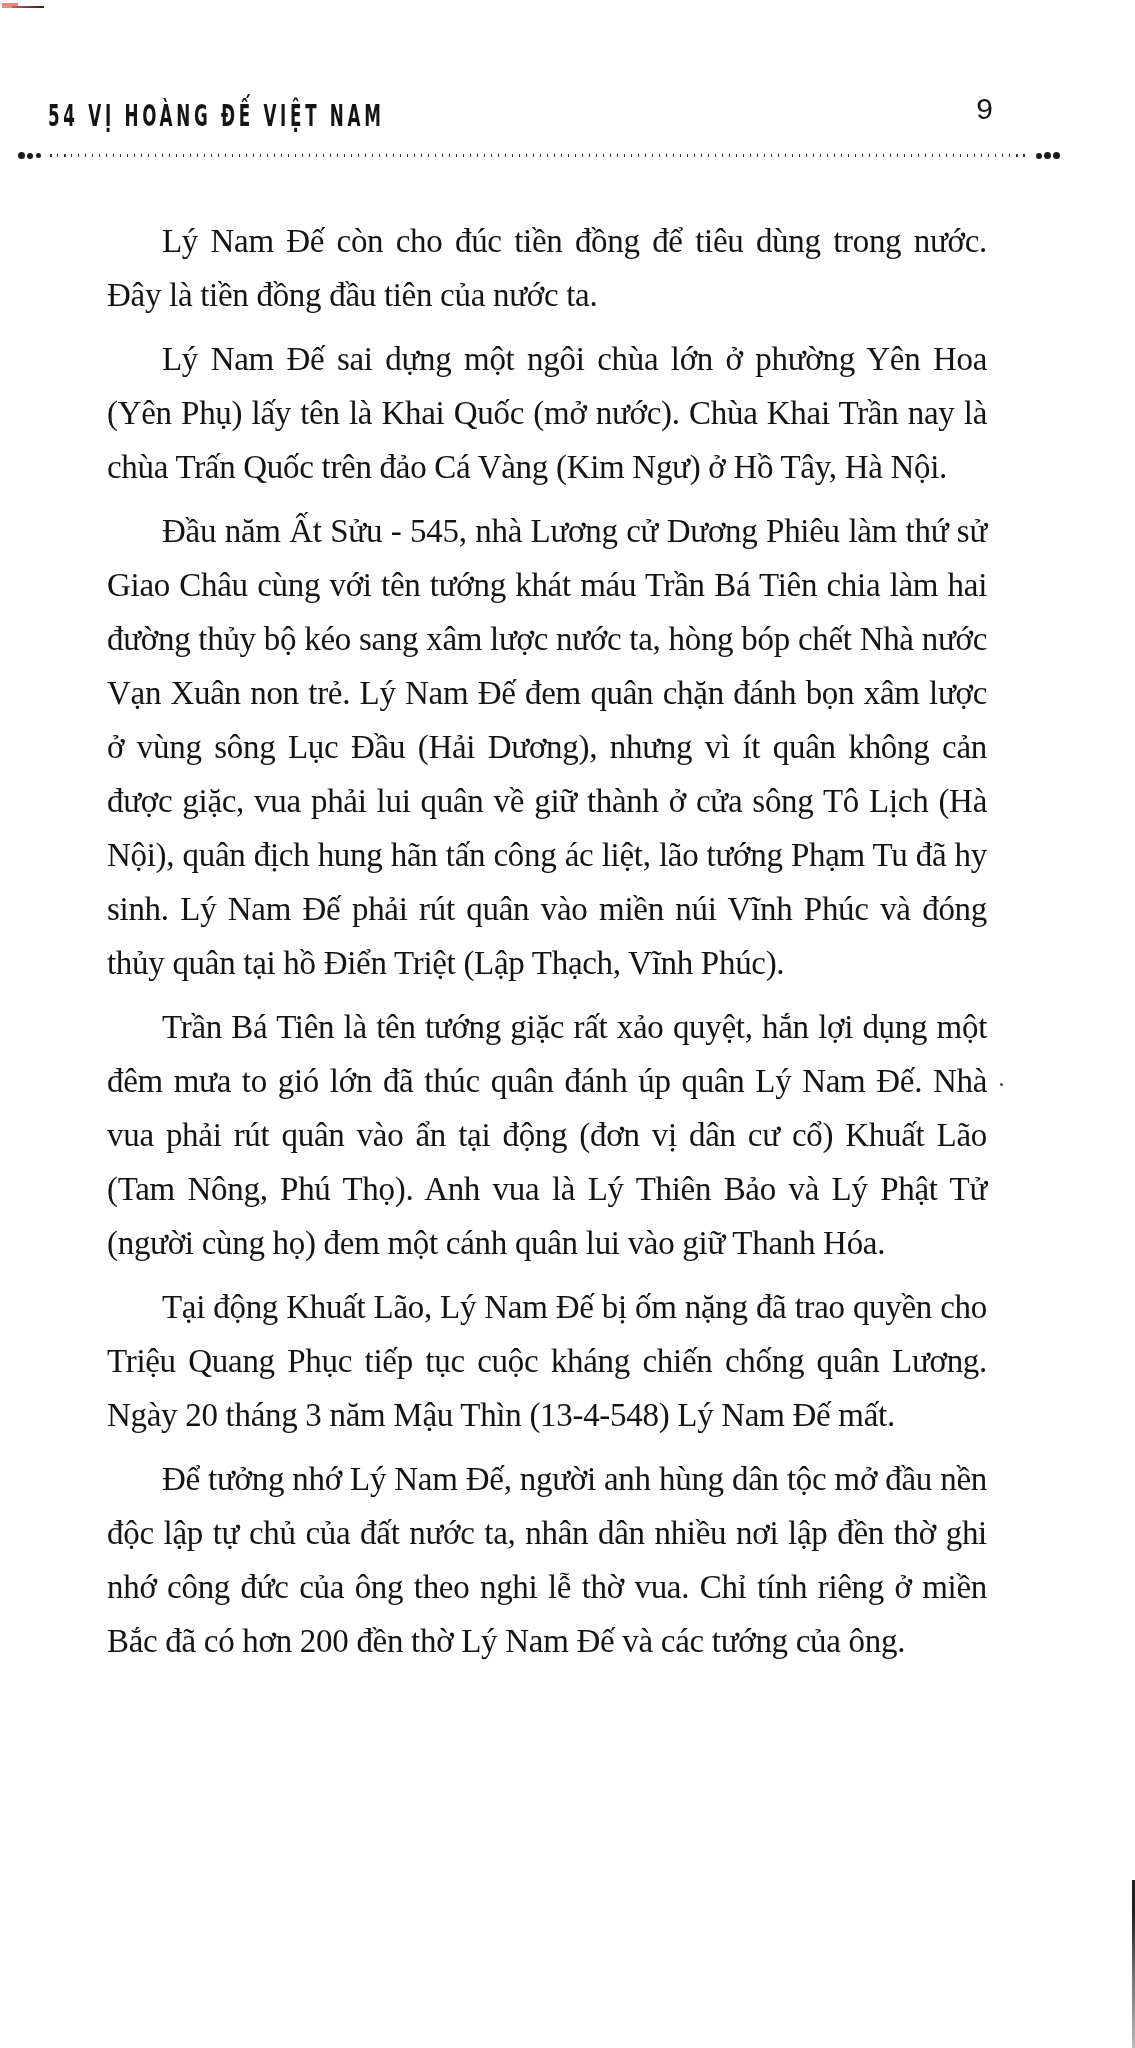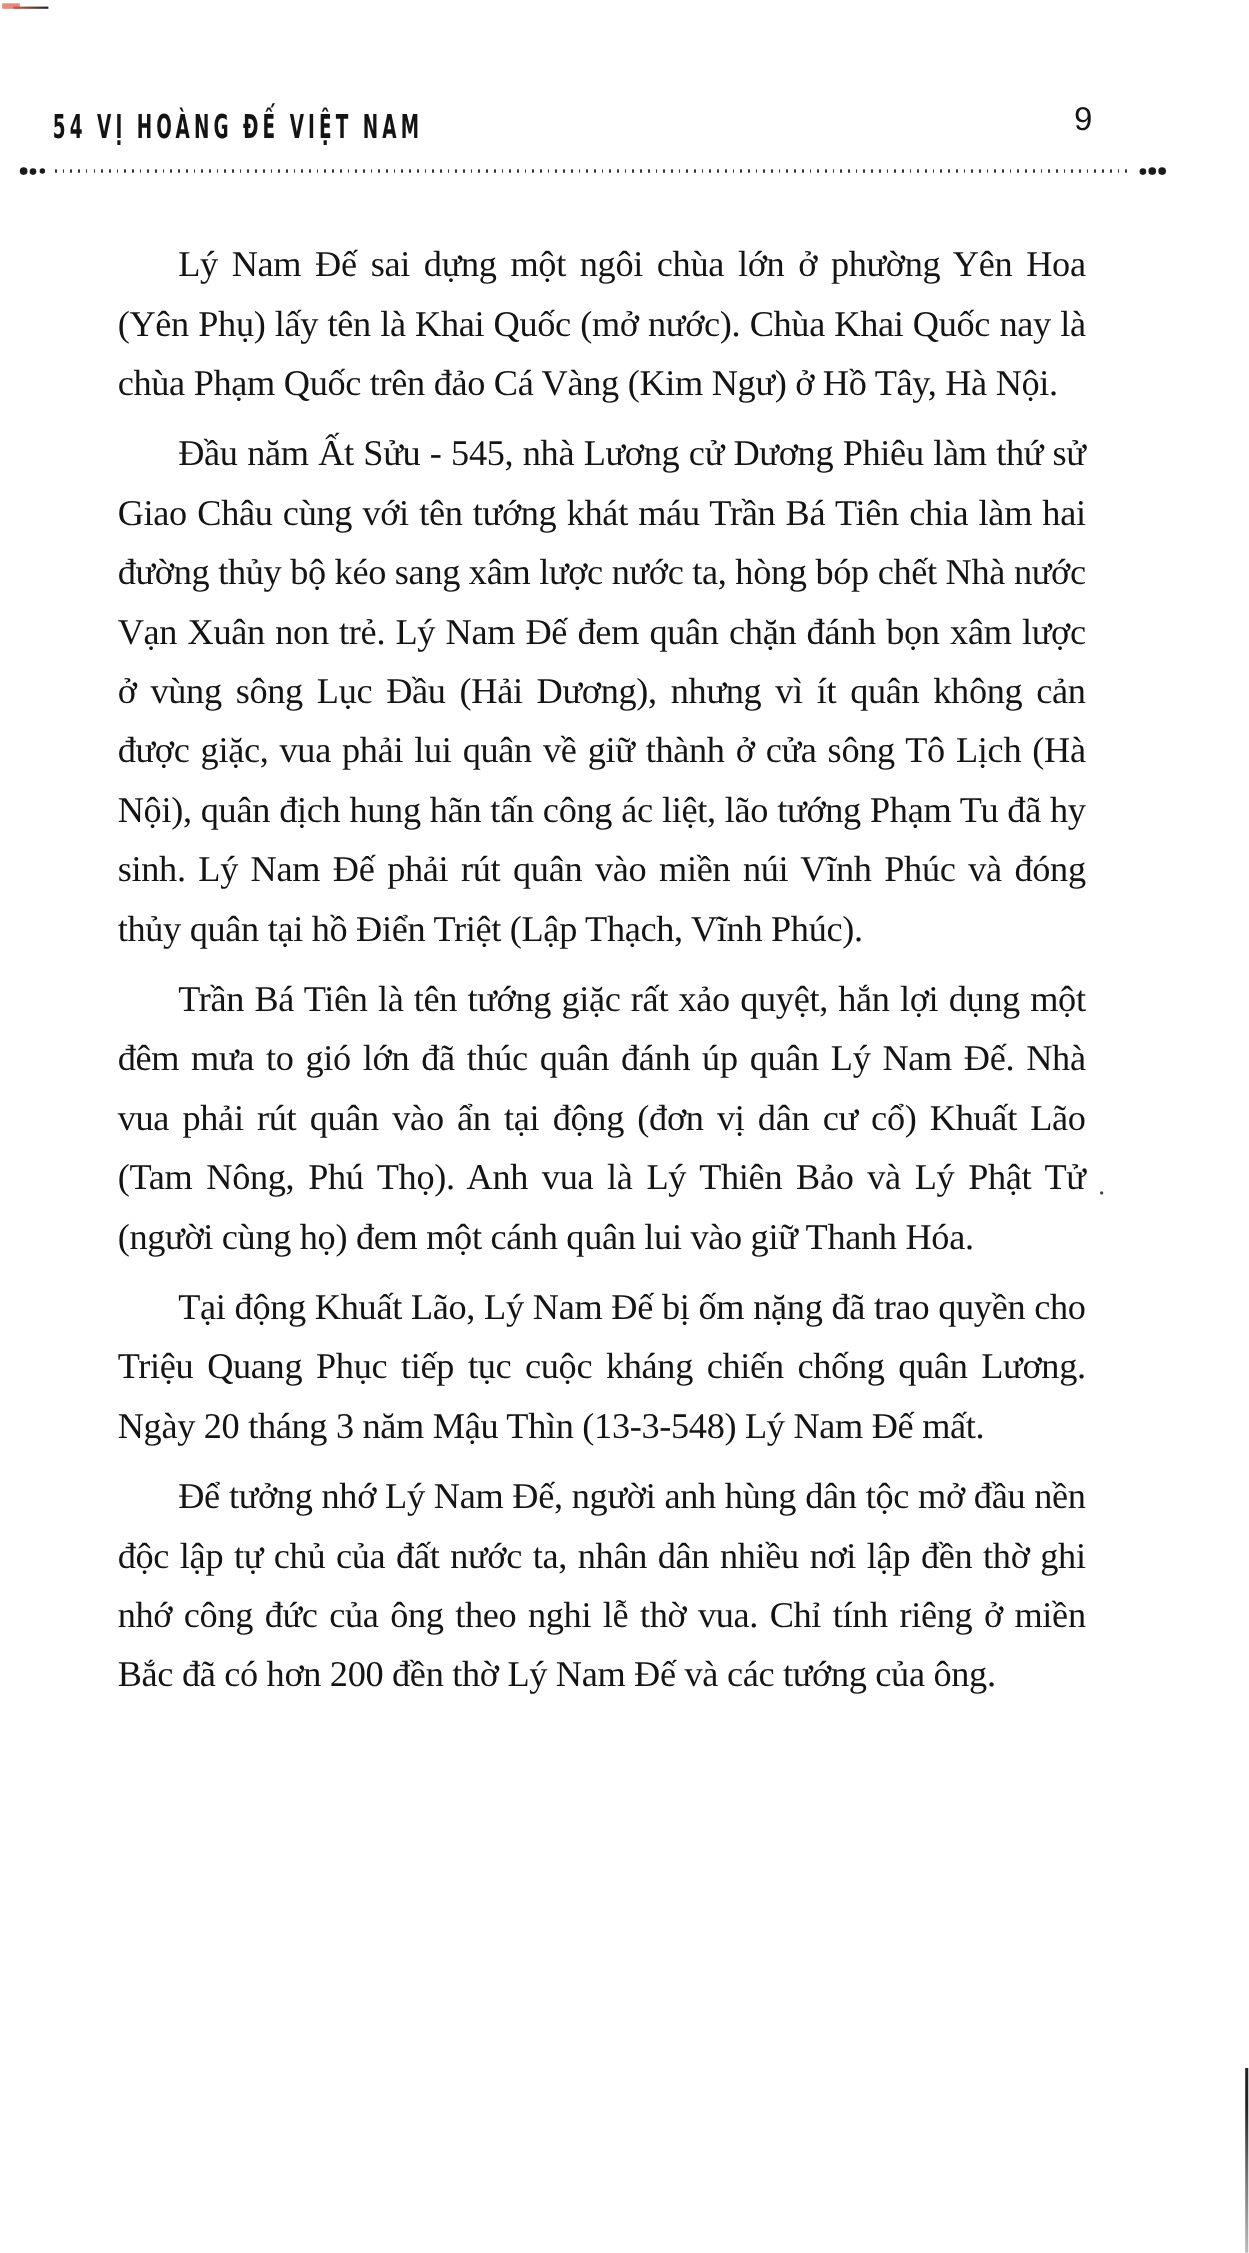--- a/index.html
+++ b/index.html
@@ -133,21 +133,22 @@
   <span class="dot-big" style="left:0px;"></span>
   <span class="dot-big" style="left:9px; width:6px; height:6px; top:2.5px;"></span>
   <span class="dot-big" style="left:18px; width:5px; height:5px; top:3px;"></span>
   <div class="dots"></div>
   <span class="dot-big" style="right:18px; width:6px; height:6px; top:2.5px;"></span>
   <span class="dot-big" style="right:9px;"></span>
   <span class="dot-big" style="right:0px;"></span>
 </div>
 
 <main class="content">
-  <p>Lý Nam Đế sai dựng một ngôi chùa lớn ở phường Yên Hoa (Yên Phụ) lấy tên là Khai Quốc (mở nước). Chùa Khai Quốc nay là chùa Phạm Quốc trên đảo Cá Vàng (Kim Ngư) ở Hồ Tây, Hà Nội.</p>
+  <p>Lý Nam Đế còn cho đúc tiền đồng để tiêu dùng trong nước. Đây là tiền đồng đầu tiên của nước ta.</p>
+  <p>Lý Nam Đế sai dựng một ngôi chùa lớn ở phường Yên Hoa (Yên Phụ) lấy tên là Khai Quốc (mở nước). Chùa Khai Trần nay là chùa Trấn Quốc trên đảo Cá Vàng (Kim Ngư) ở Hồ Tây, Hà Nội.</p>
   <p>Đầu năm Ất Sửu - 545, nhà Lương cử Dương Phiêu làm thứ sử Giao Châu cùng với tên tướng khát máu Trần Bá Tiên chia làm hai đường thủy bộ kéo sang xâm lược nước ta, hòng bóp chết Nhà nước Vạn Xuân non trẻ. Lý Nam Đế đem quân chặn đánh bọn xâm lược ở vùng sông Lục Đầu (Hải Dương), nhưng vì ít quân không cản được giặc, vua phải lui quân về giữ thành ở cửa sông Tô Lịch (Hà Nội), quân địch hung hãn tấn công ác liệt, lão tướng Phạm Tu đã hy sinh. Lý Nam Đế phải rút quân vào miền núi Vĩnh Phúc và đóng thủy quân tại hồ Điển Triệt (Lập Thạch, Vĩnh Phúc).</p>
   <p>Trần Bá Tiên là tên tướng giặc rất xảo quyệt, hắn lợi dụng một đêm mưa to gió lớn đã thúc quân đánh úp quân Lý Nam Đế. Nhà vua phải rút quân vào ẩn tại động  (đơn vị dân cư cổ) Khuất Lão (Tam Nông, Phú Thọ). Anh vua là Lý Thiên Bảo và Lý Phật Tử (người cùng họ) đem một cánh quân lui vào giữ Thanh Hóa.</p>
-  <p>Tại động Khuất Lão, Lý Nam Đế bị ốm nặng đã trao quyền cho Triệu Quang Phục tiếp tục cuộc kháng chiến chống quân Lương. Ngày 20 tháng 3 năm Mậu Thìn (13-3-548) Lý Nam Đế mất.</p>
+  <p>Tại động Khuất Lão, Lý Nam Đế bị ốm nặng đã trao quyền cho Triệu Quang Phục tiếp tục cuộc kháng chiến chống quân Lương. Ngày 20 tháng 3 năm Mậu Thìn (13-4-548) Lý Nam Đế mất.</p>
   <p>Để tưởng nhớ Lý Nam Đế, người anh hùng dân tộc mở đầu nền độc lập tự chủ của đất nước ta, nhân dân nhiều nơi lập đền thờ ghi nhớ công đức của ông theo nghi lễ thờ vua. Chỉ tính riêng ở miền Bắc đã có hơn 200 đền thờ Lý Nam Đế và các tướng của ông.</p>
 </main>
 
 <span class="speck" style="left:1000px; top:1083px;"></span>
 <div class="right-edge"></div>
 
 </body></html>

